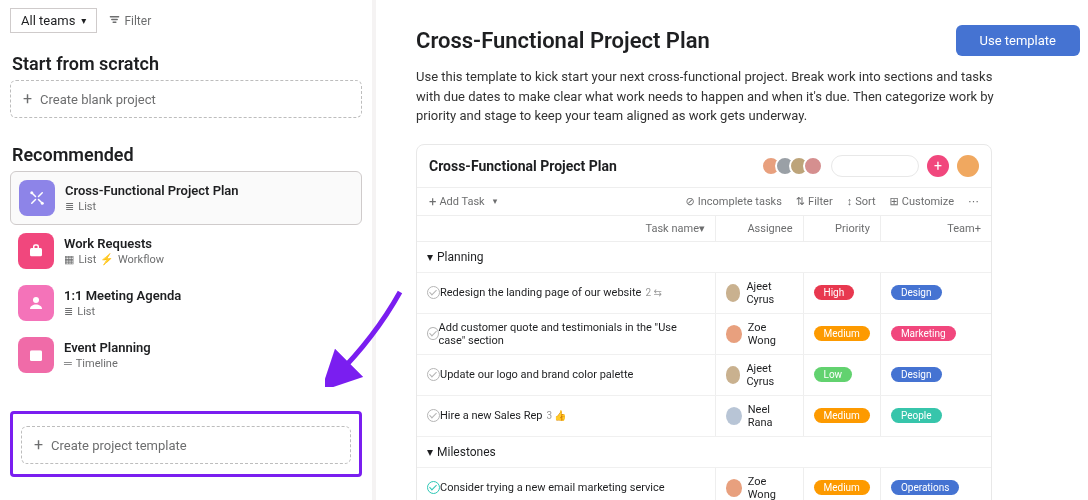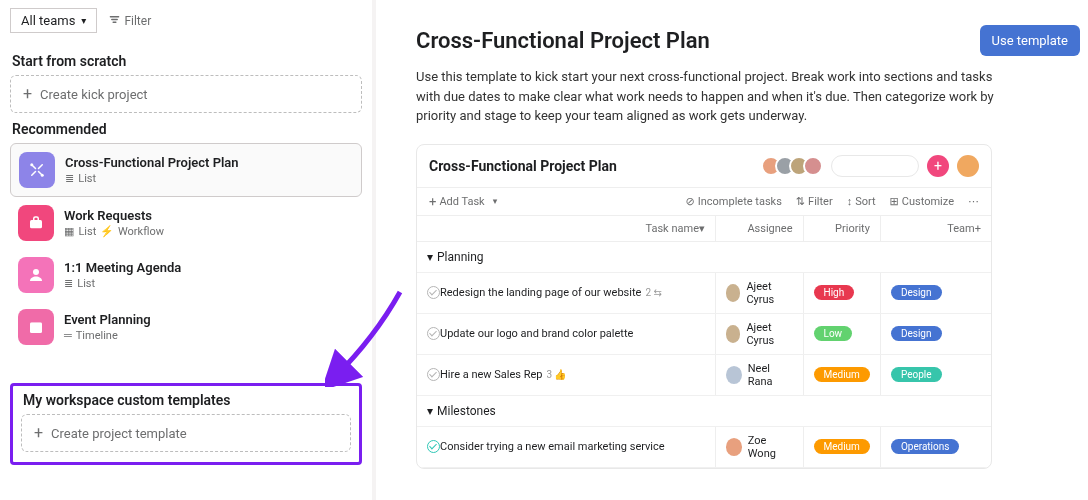--- a/index.html
+++ b/index.html
@@ -3,42 +3,42 @@
 <meta charset="utf-8">
 <style>
 * { margin:0; padding:0; box-sizing:border-box; font-family:-apple-system,"Segoe UI",Roboto,Helvetica,Arial,sans-serif; }
 body { width:1088px; height:500px; background:#fff; color:#1e1f21; overflow:hidden; display:flex; position:relative; }
 
 
 .left { width:376px; height:100%; border-right:4px solid #f5f3f3; padding:8px 10px; overflow:hidden; }
 .top-bar { display:flex; align-items:center; gap:12px; margin-bottom:20px; }
 .dd { display:flex; align-items:center; gap:6px; border:1px solid #cfcbcb; border-radius:0; padding:4px 10px; font-size:13px; }
 .filter { display:flex; align-items:center; gap:4px; font-size:12px; color:#6d6e6f; }
-.sec-title { font-size:14px; font-weight:600; margin:12px 0 6px 2px; }
+.sec-title { font-size:18px; font-weight:600; margin:12px 0 6px 2px; }
 .dashed { border:1px dashed #bdbdbd; border-radius:6px; padding:10px 12px; display:flex; align-items:center; gap:8px; font-size:13px; color:#6d6e6f; }
 .plus { font-size:16px; color:#6d6e6f; line-height:1; }
 
 .rec-list { margin-top:4px; }
 .rec-item { display:flex; align-items:center; gap:10px; padding:8px 8px; border-radius:6px; }
 .rec-item.sel { border:1px solid #cfcbcb; background:#fafafa; }
 .icon-tile { width:36px; height:36px; border-radius:8px; display:flex; align-items:center; justify-content:center; flex-shrink:0; }
 .icon-tile svg { width:18px; height:18px; fill:#fff; }
 .rec-meta .t1 { font-size:13px; font-weight:600; }
 .rec-meta .t2 { font-size:11px; color:#6d6e6f; display:flex; align-items:center; gap:4px; margin-top:2px; }
 
 .custom-box { margin-top:30px; border:3px solid #7a1ef0; border-radius:4px; padding:6px 8px 10px; background:#fff; position:relative; }
 
 
 .arrow { position:absolute; left:325px; top:287px; z-index:5; }
 .arrow svg { width:80px; height:100px; }
 
 
 .right { flex:1; height:100%; padding:28px 10px 0 40px; overflow:hidden; position:relative; }
 .rtitle { font-size:22px; font-weight:600; }
-.btn-primary { position:absolute; top:25px; right:8px; background:#4573d2; color:#fff; border:none; border-radius:6px; padding:8px 12px; font-size:13px; }
+.btn-primary { position:absolute; top:25px; right:8px; background:#4573d2; color:#fff; border:none; border-radius:6px; padding:8px 24px; font-size:13px; }
 .rdesc { margin-top:14px; font-size:13px; line-height:1.5; color:#333; max-width:580px; }
 
 .card { margin-top:18px; border:1px solid #e8e8e8; border-radius:8px; width:576px; overflow:hidden; }
 .card-head { display:flex; align-items:center; justify-content:space-between; padding:10px 12px; }
 .ch-title { font-size:14px; font-weight:700; }
 .ch-right { display:flex; align-items:center; gap:8px; }
 .av-stack { display:flex; }
 .av-stack .av { width:20px; height:20px; border-radius:50%; border:2px solid #fff; margin-left:-6px; }
 .pill-search { width:88px; height:22px; border:1px solid #e8e8e8; border-radius:12px; }
 .add-circle { width:22px; height:22px; border-radius:50%; background:#f1477d; color:#fff; display:flex; align-items:center; justify-content:center; font-size:14px; line-height:1; }
@@ -89,24 +89,24 @@
       <span><svg width="11" height="11" viewBox="0 0 16 16">
             <path d="M2 4h12M4 8h8M6 12h4" stroke="#6d6e6f" stroke-width="2" stroke-linecap="round"></path>
           </svg></span>
       <span>Filter</span>
     </div>
   </div>
 
   <div class="sec-title">Start from scratch</div>
   <div class="dashed">
     <span class="plus">+</span>
-    <span>Create kick project</span>
+    <span>Create blank project</span>
   </div>
 
-  <div class="sec-title" style="margin-top:8px">Recommended</div>
+  <div class="sec-title" style="margin-top:26px">Recommended</div>
   <div class="rec-list" id="rec-list">
       <div class="rec-item sel">
         <div class="icon-tile c-purple">
           <svg viewBox="0 0 24 24">
             <path d="M5 19l5-5m9-9l-5 5M5 5l5 5m4 4l5 5" stroke="#fff" stroke-width="2" fill="none" stroke-linecap="round"></path>
             <circle cx="5" cy="5" r="2"></circle>
             <circle cx="19" cy="19" r="2"></circle>
           </svg>
         </div>
   <div class="rec-meta">
@@ -160,21 +160,20 @@
           <div class="t1">Event Planning</div>
   <div class="t2">
             <span>═</span>
             <span>Timeline</span>
           </div>
         </div>
       </div>
     </div>
 
   <div class="custom-box">
-    <div class="sec-title" style="margin-top:0">My workspace custom templates</div>
     <div class="dashed" style="margin-top:6px">
       <span class="plus">+</span>
       <span>Create project template</span>
     </div>
   </div>
 </div>
 
 <div class="arrow">
   <svg viewBox="0 0 80 100">
     <defs>
@@ -261,20 +260,36 @@
                 <span>Ajeet Cyrus</span>
               </div>
             </td>
       <td><span class="tag c-red">High</span></td>
       <td><span class="tag c-blue">Design</span></td>
           </tr>
           <tr>
       <td>
               <div class="task-cell">
                 <span class="check"></span>
+                <span class="task-txt">Add customer quote and testimonials in the "Use case" section</span>
+              </div>
+            </td>
+      <td>
+              <div class="user-cell">
+                <span class="user-av ZW"></span>
+                <span>Zoe Wong</span>
+              </div>
+            </td>
+      <td><span class="tag c-orange">Medium</span></td>
+      <td><span class="tag c-pink">Marketing</span></td>
+          </tr>
+          <tr>
+      <td>
+              <div class="task-cell">
+                <span class="check"></span>
                 <span class="task-txt">Update our logo and brand color palette</span>
               </div>
             </td>
       <td>
               <div class="user-cell">
                 <span class="user-av AC"></span>
                 <span>Ajeet Cyrus</span>
               </div>
             </td>
       <td><span class="tag c-green">Low</span></td>

